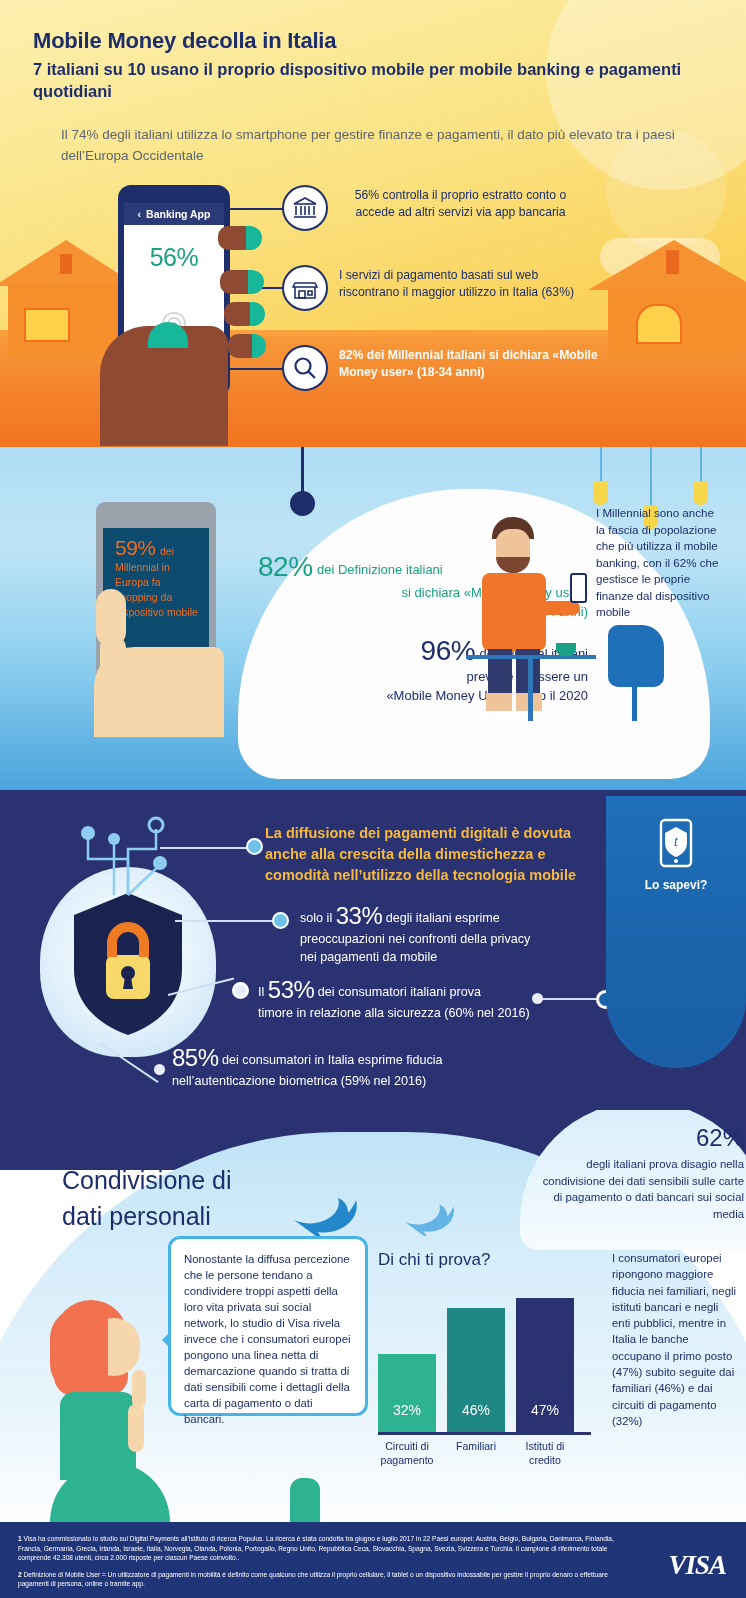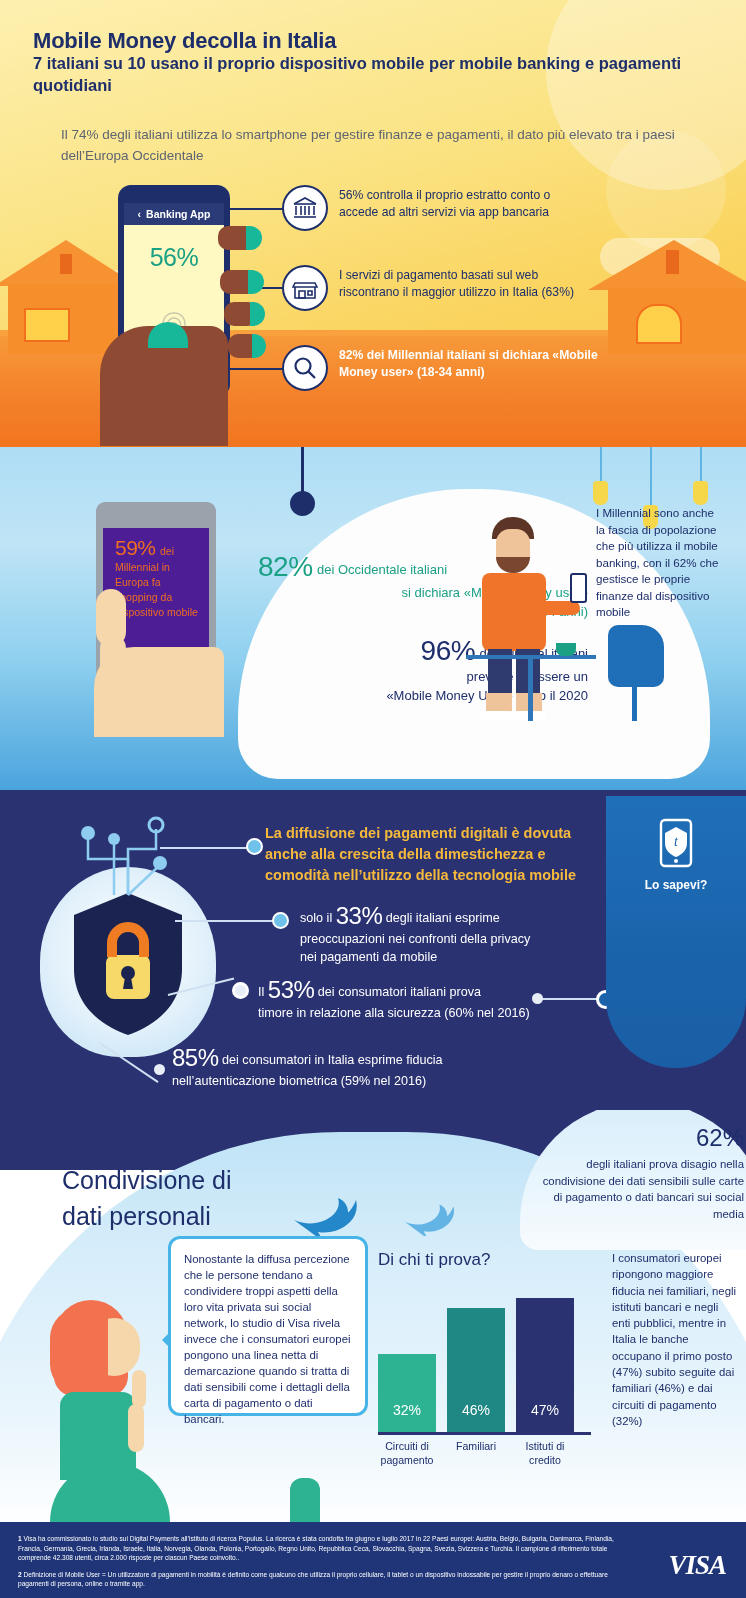--- a/index.html
+++ b/index.html
@@ -18,21 +18,21 @@
   }
   .sun{position:absolute; border-radius:50%; background:rgba(255,255,255,.30);}
   .cloud{position:absolute; background:rgba(255,255,255,.42); border-radius:50px;}
   .cloud:before,.cloud:after{content:"";position:absolute;background:inherit;border-radius:50%;}
 
   .hero-title{
     position:absolute; left:33px; top:28px; width:660px;
     color:#1d2e6b; font-size:22px; font-weight:bold; letter-spacing:-.2px;
   }
   .hero-sub{
-    position:absolute; left:33px; top:52px; width:660px;
+    position:absolute; left:33px; top:58px; width:660px;
     color:#1d2e6b; font-size:16.5px; font-weight:bold; line-height:22px;
   }
   .hero-desc{
     position:absolute; left:33px; top:124px; width:640px;
     color:#5d6472; font-size:13.5px; line-height:21px;margin-left:28px;
   }
 
   
   .ground{
     position:absolute; left:0; top:336px; width:746px; height:111px;
@@ -51,21 +51,21 @@
     position:absolute; left:118px; top:185px; width:112px; height:212px;
     background:#1d2e6b; border-radius:13px; z-index:6;
   }
   .phone-bar{
     position:absolute; left:6px; top:18px; width:100px; height:22px;
     background:#2b3b78; color:#fff; font-size:10.5px; font-weight:bold;
     display:flex; align-items:center; justify-content:center; gap:5px;
   }
   .phone-screen{
     position:absolute; left:6px; top:40px; width:100px; height:138px;
-    background:#fef9c3;
+    background:#ffffff;
   }
   .phone-pct{
     position:absolute; top:18px; left:0; width:100%; text-align:center;
     color:#1aa085; font-size:25px; letter-spacing:-.5px;
   }
   .finger-print{
     position:absolute; left:50%; top:84px; transform:translateX(-50%);
     opacity:.35;
   }
   .hand{position:absolute; z-index:7;}
@@ -98,21 +98,21 @@
   .stat82 .sm{color:#1aa085; font-size:13px; line-height:19px;}
   .stat96{position:absolute; left:258px; top:188px; width:330px;}
   .big-n{color:#1d2e6b; font-size:28px; letter-spacing:-.5px; vertical-align:-2px;}
   .stat96 .sm{color:#1d2e6b; font-size:13px; line-height:19px;}
 
   .tablet{
     position:absolute; left:96px; top:55px; width:120px; height:210px;
     background:#9aa3ac; border-radius:9px;
   }
   .tablet-screen{
-    position:absolute; left:7px; top:26px; width:106px; height:165px; background:#4c1d95;
+    position:absolute; left:7px; top:26px; width:106px; height:165px; background:#0c4a6e;
   }
   .stat59{position:absolute; left:12px; top:8px; width:86px;}
   .stat59 .n{color:#ef6c23; font-size:21px; letter-spacing:-.5px;}
   .stat59 .w{color:#ef6c23; font-size:10.5px; line-height:15px;}
 
   .millennial-note{
     position:absolute; left:596px; top:58px; width:130px;
     color:#1d2e6b; font-size:11.6px; line-height:16.5px;
   }
   .lamp-wire{position:absolute; width:2px; background:#5fb4e2;}
@@ -284,21 +284,21 @@
       <div class="knuckle" style="left:0;top:0;width:40px;height:24px;"></div>
       <div class="nail" style="left:28px;top:0;width:16px;height:24px;border-radius:0 12px 12px 0;"></div>
       <div class="knuckle" style="left:2px;top:44px;width:38px;height:24px;"></div>
       <div class="nail" style="left:30px;top:44px;width:16px;height:24px;border-radius:0 12px 12px 0;"></div>
       <div class="knuckle" style="left:6px;top:76px;width:34px;height:24px;"></div>
       <div class="nail" style="left:32px;top:76px;width:15px;height:24px;border-radius:0 12px 12px 0;"></div>
       <div class="knuckle" style="left:10px;top:108px;width:32px;height:24px;"></div>
       <div class="nail" style="left:34px;top:108px;width:14px;height:24px;border-radius:0 12px 12px 0;"></div>
     </div>
 
-    <div class="bullet" style="left:282px;top:185px;width:300px;">
+    <div class="bullet" style="left:282px;top:185px;width:300px;text-align:center;">
       <div class="circ">
         <svg width="26" height="24" viewBox="0 0 26 24">
             <g fill="none" stroke="#1d2e6b" stroke-width="1.6">
           <path d="M2 8 13 2l11 6"></path>
               <path d="M2 8h22"></path>
               <path d="M4 10v9M9 10v9M13 10v9M17 10v9M22 10v9"></path>
               <path d="M2 21h22"></path>
             </g>
           </svg>
       </div>
@@ -333,21 +333,21 @@
   </div>
 
   <div class="sec-sky">
     <div class="white-blob"></div>
     <div style="position:absolute;left:301px;top:0;width:3px;height:52px;background:#1d2e6b;"></div>
     <div style="position:absolute;left:290px;top:44px;width:25px;height:25px;border-radius:50%;background:#1d2e6b;"></div>
 
     <div class="stat82">
       <div>
         <span class="big-t">82%</span>
-        <span class="sm">dei Occidentale italiani</span>
+        <span class="sm">dei Definizione italiani</span>
       </div>
       <div class="sm" style="text-align:right;">si dichiara «Mobile Money user»</div>
       <div class="sm" style="text-align:right;">(18-34 anni)</div>
     </div>
 
     <div class="stat96">
       <div style="text-align:right;">
         <span class="big-n">96%</span>
         <span class="sm">dei Millenial italiani</span>
       </div>

